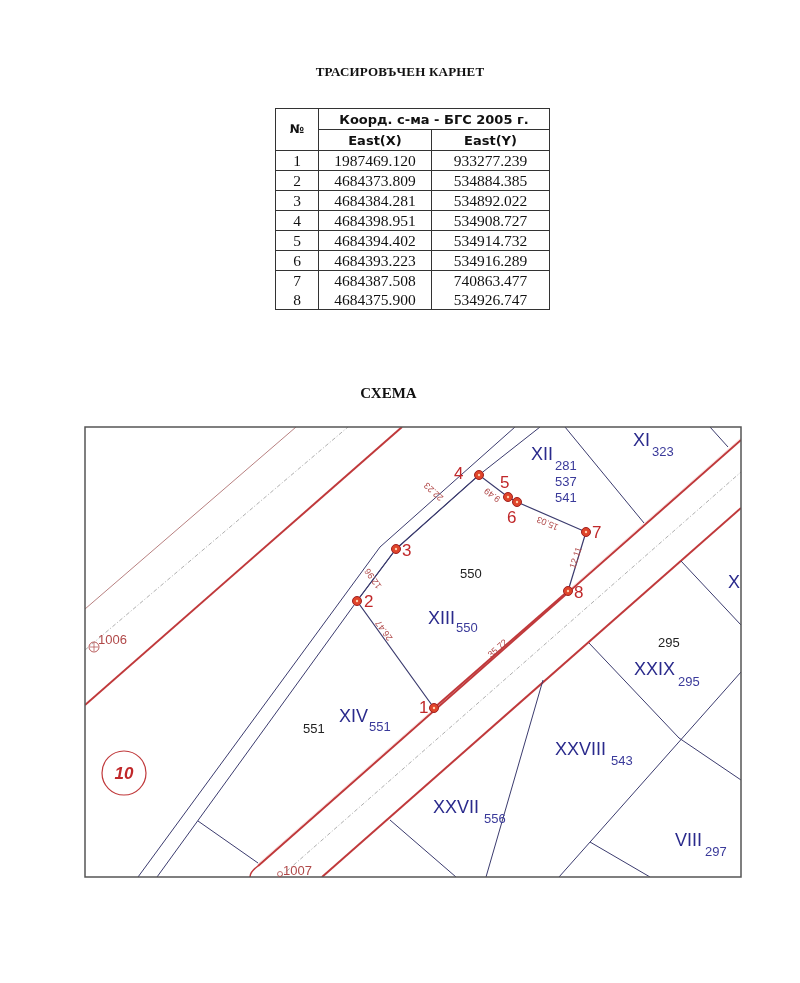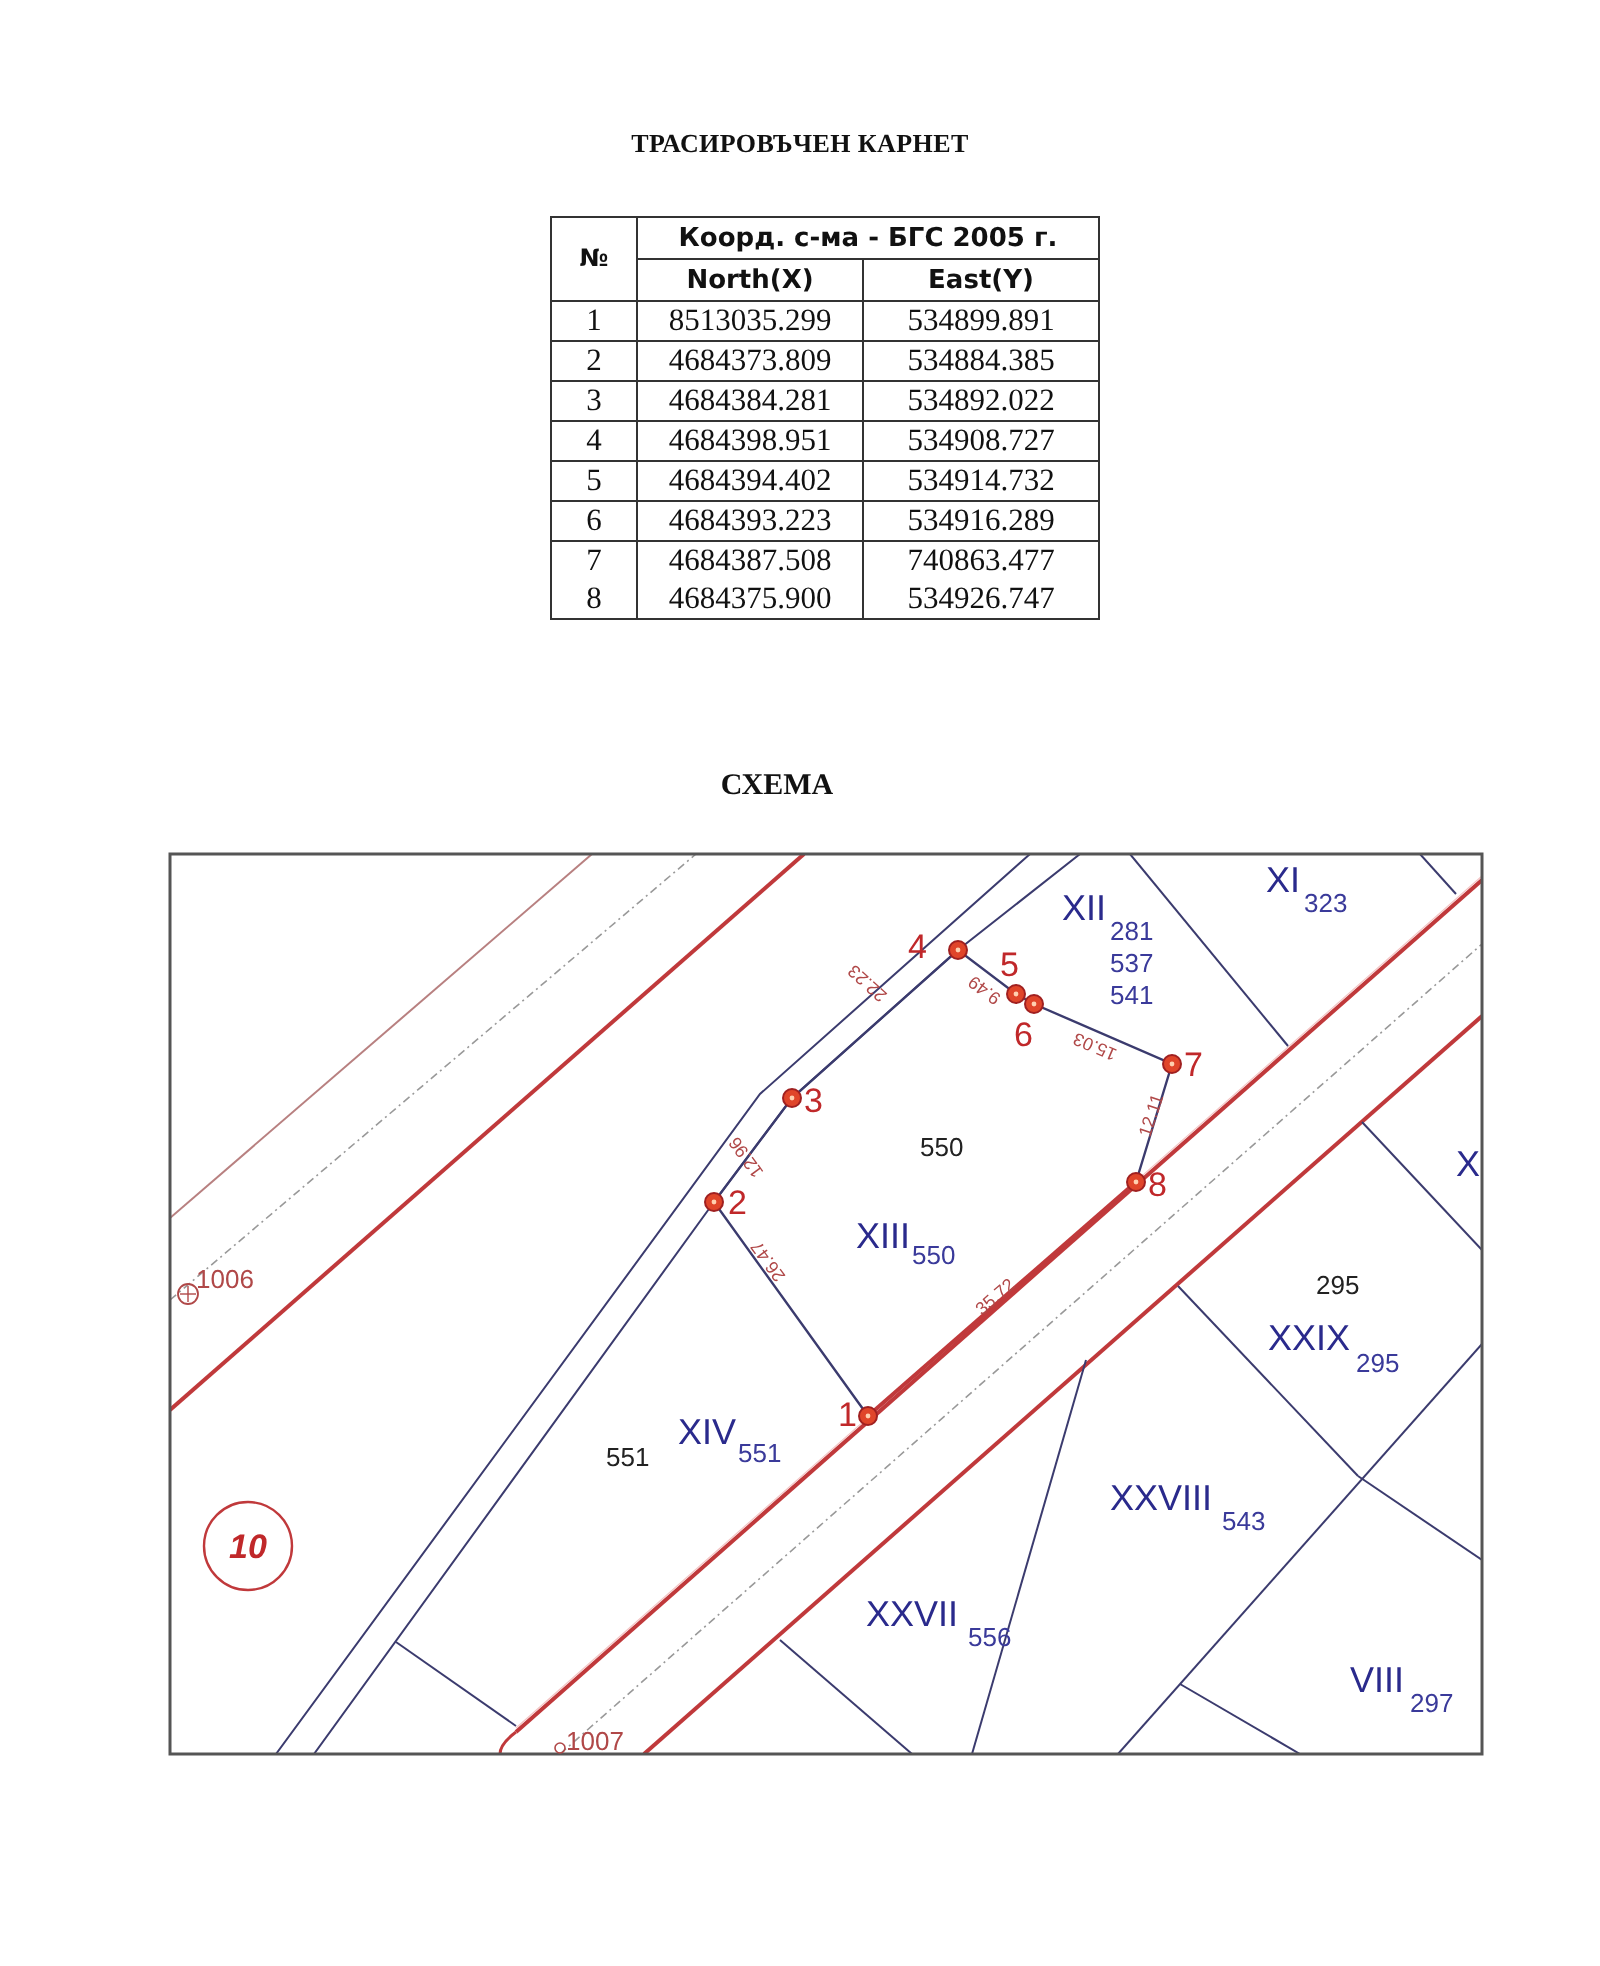--- a/index.html
+++ b/index.html
@@ -29,29 +29,29 @@
 
 <div class="doc-title">ТРАСИРОВЪЧЕН КАРНЕТ</div>
 
 <table class="coords">
   <thead>
     <tr>
       <th class="no" rowspan="2">№</th>
       <th colspan="2">Коорд. с-ма - БГС 2005 г.</th>
     </tr>
     <tr>
-      <th class="c-n">North(X)</th>
+      <th class="c-n">East(X)</th>
       <th class="c-e">East(Y)</th>
     </tr>
   </thead>
   <tbody>
     <tr>
         <td>1</td>
-        <td>8513035.299</td>
-        <td>534899.891</td>
+        <td>1987469.120</td>
+        <td>933277.239</td>
       </tr>
     <tr>
         <td>2</td>
         <td>4684373.809</td>
         <td>534884.385</td>
       </tr>
     <tr>
         <td>3</td>
         <td>4684384.281</td>
         <td>534892.022</td>

